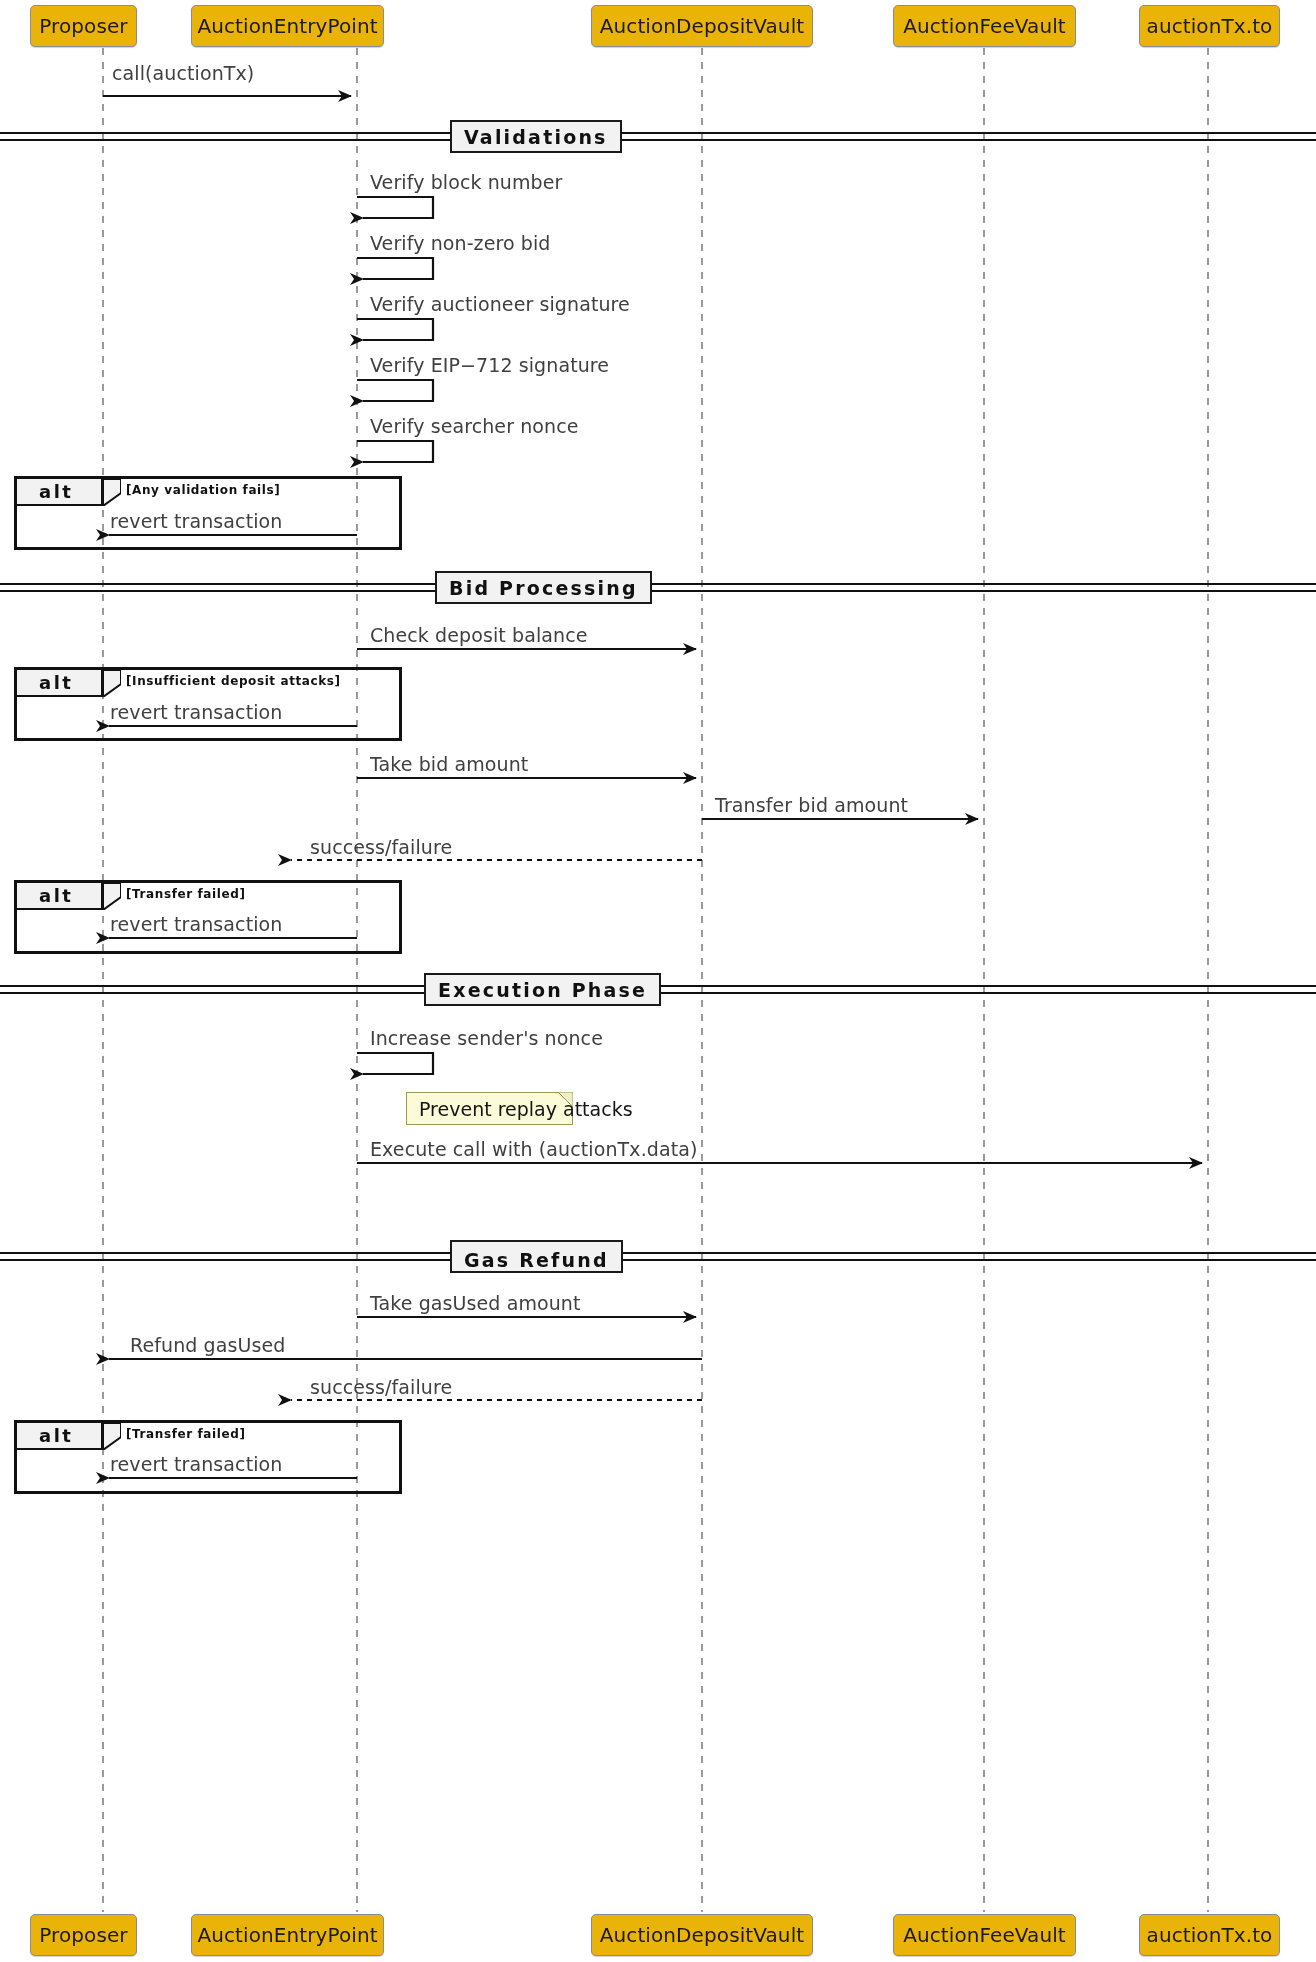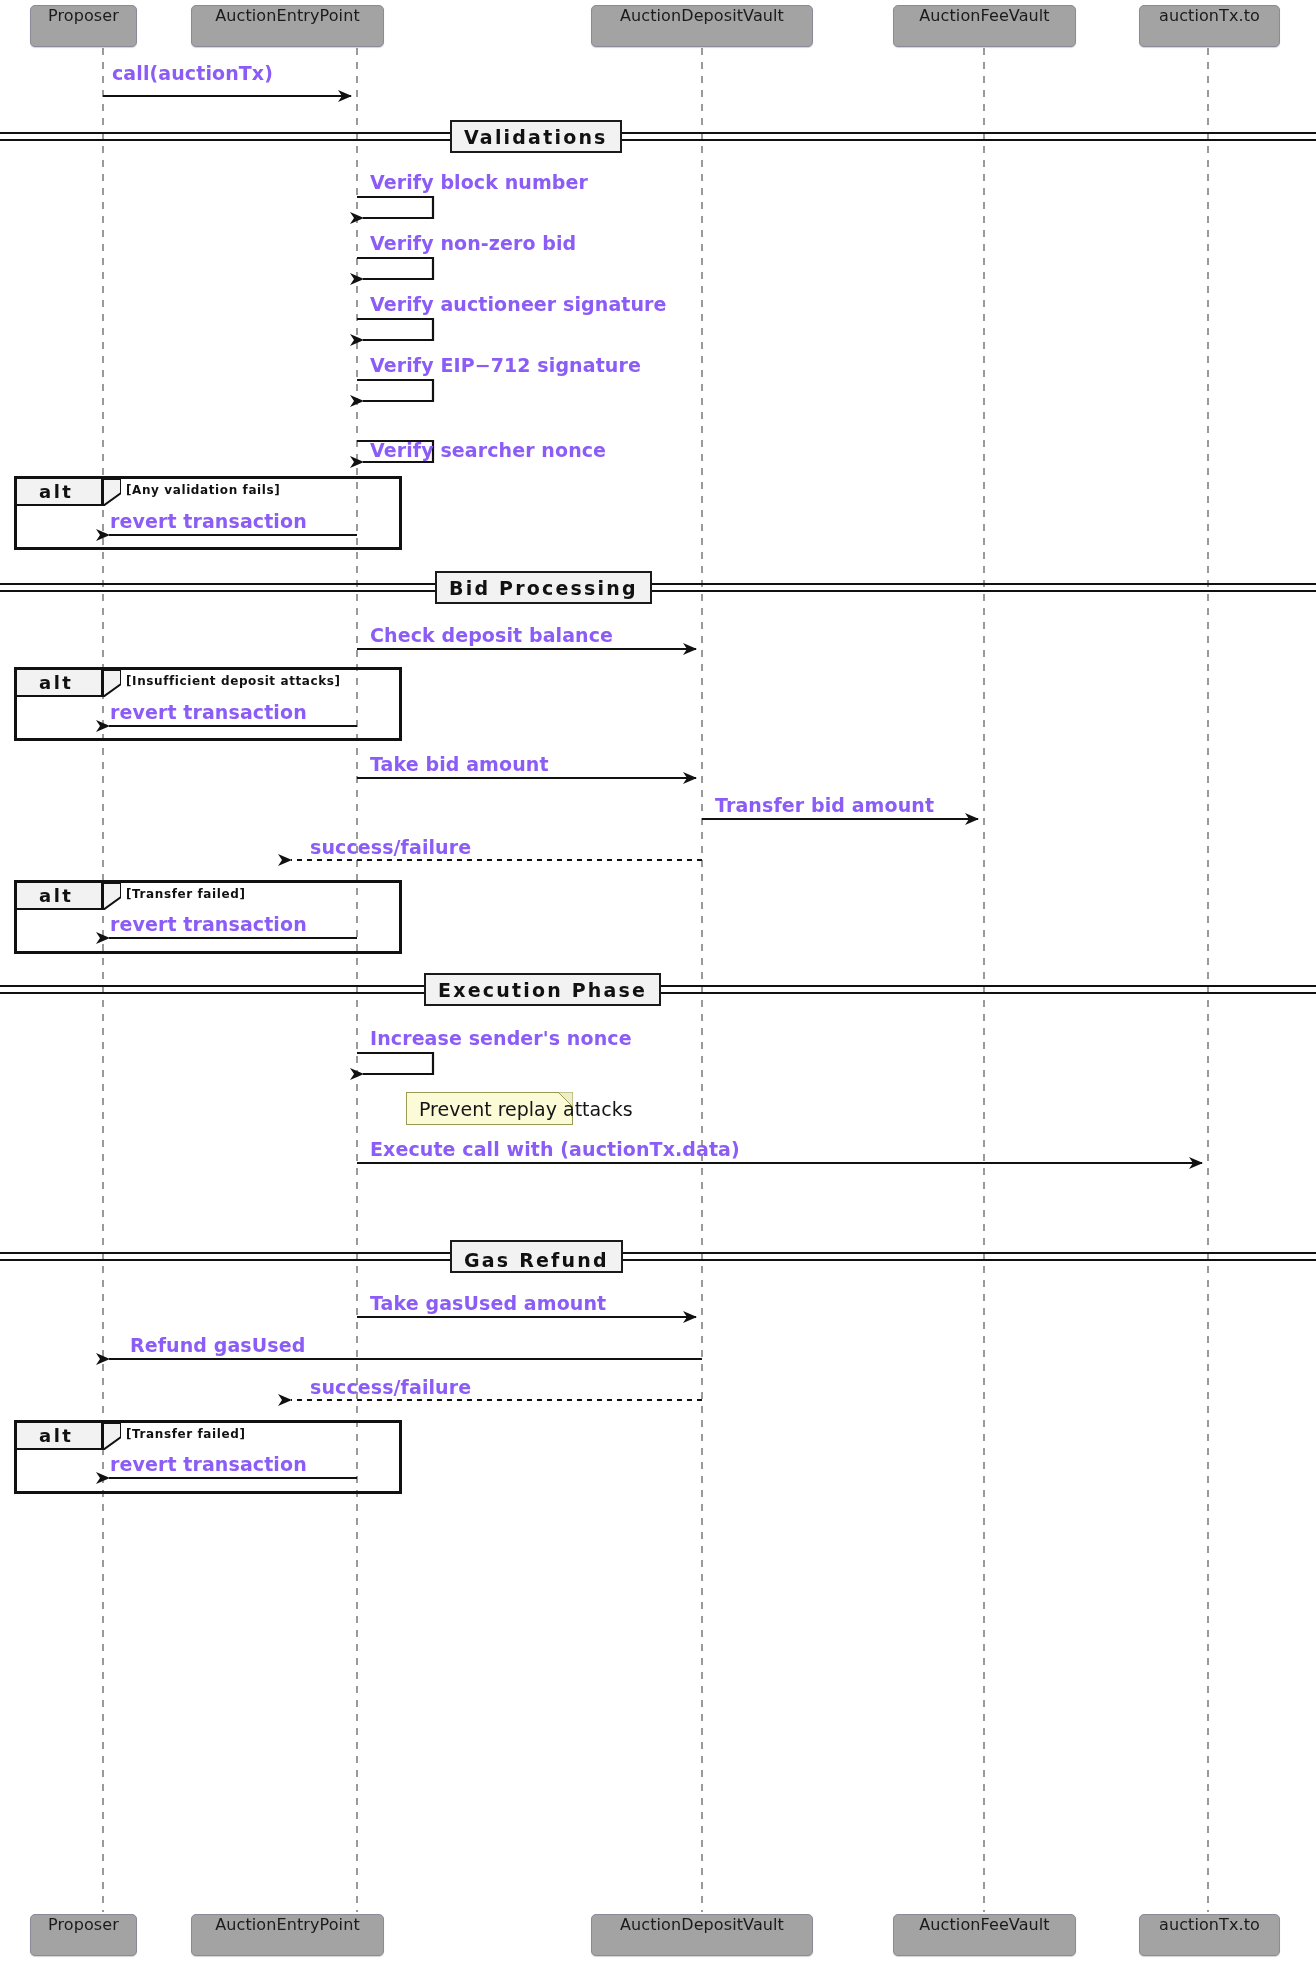--- a/index.html
+++ b/index.html
@@ -22,26 +22,27 @@
     position: absolute;
     left: 0;
     top: 0;
     width: 1316px;
     height: 1962px;
   }
   
   .participant {
     position: absolute;
     box-sizing: border-box;
-    background: #a3a3a3;
+    background: #eab308;
     border: 1px solid #8A8A99;
     border-radius: 5px;
     display: flex;
+    align-items: center;
     justify-content: center;
-    font-size: 16px;
+    font-size: 20px;
     color: #1b1b1b;
     letter-spacing: 0.1px;
     white-space: nowrap;
     box-shadow: 0 1px 1px rgba(0,0,0,0.18);
   }
   
   .divider-label {
     position: absolute;
     box-sizing: border-box;
     background: #F2F2F2;
@@ -82,24 +83,23 @@
     font-size: 12px;
     font-weight: bold;
     letter-spacing: 0.6px;
     color: #111;
     white-space: nowrap;
   }
   
   .msg-label {
     position: absolute;
     font-size: 19px;
-    color: #8b5cf6;
+    color: #404040;
     white-space: nowrap;
     letter-spacing: 0.1px;
-    font-weight: bold;
   }
   
   .note {
     position: absolute;
     box-sizing: border-box;
     background: #FBFBD8;
     border: 1px solid #9a9a55;
     display: flex;
     align-items: center;
     font-size: 19px;
@@ -236,21 +236,21 @@
   </div>
   <div class="msg-label" style="left:370px; top:232px;">
     <span>Verify non-zero bid</span>
   </div>
   <div class="msg-label" style="left:370px; top:293px;">
     <span>Verify auctioneer signature</span>
   </div>
   <div class="msg-label" style="left:370px; top:354px;">
     <span>Verify EIP−712 signature</span>
   </div>
-  <div class="msg-label" style="left:370px; top:415px;margin-top:24px;">
+  <div class="msg-label" style="left:370px; top:415px;">
     <span>Verify searcher nonce</span>
   </div>
 
   <div class="msg-label" style="left:110px; top:510px;">
     <span>revert transaction</span>
   </div>
 
   <div class="msg-label" style="left:370px; top:624px;">
     <span>Check deposit balance</span>
   </div>

